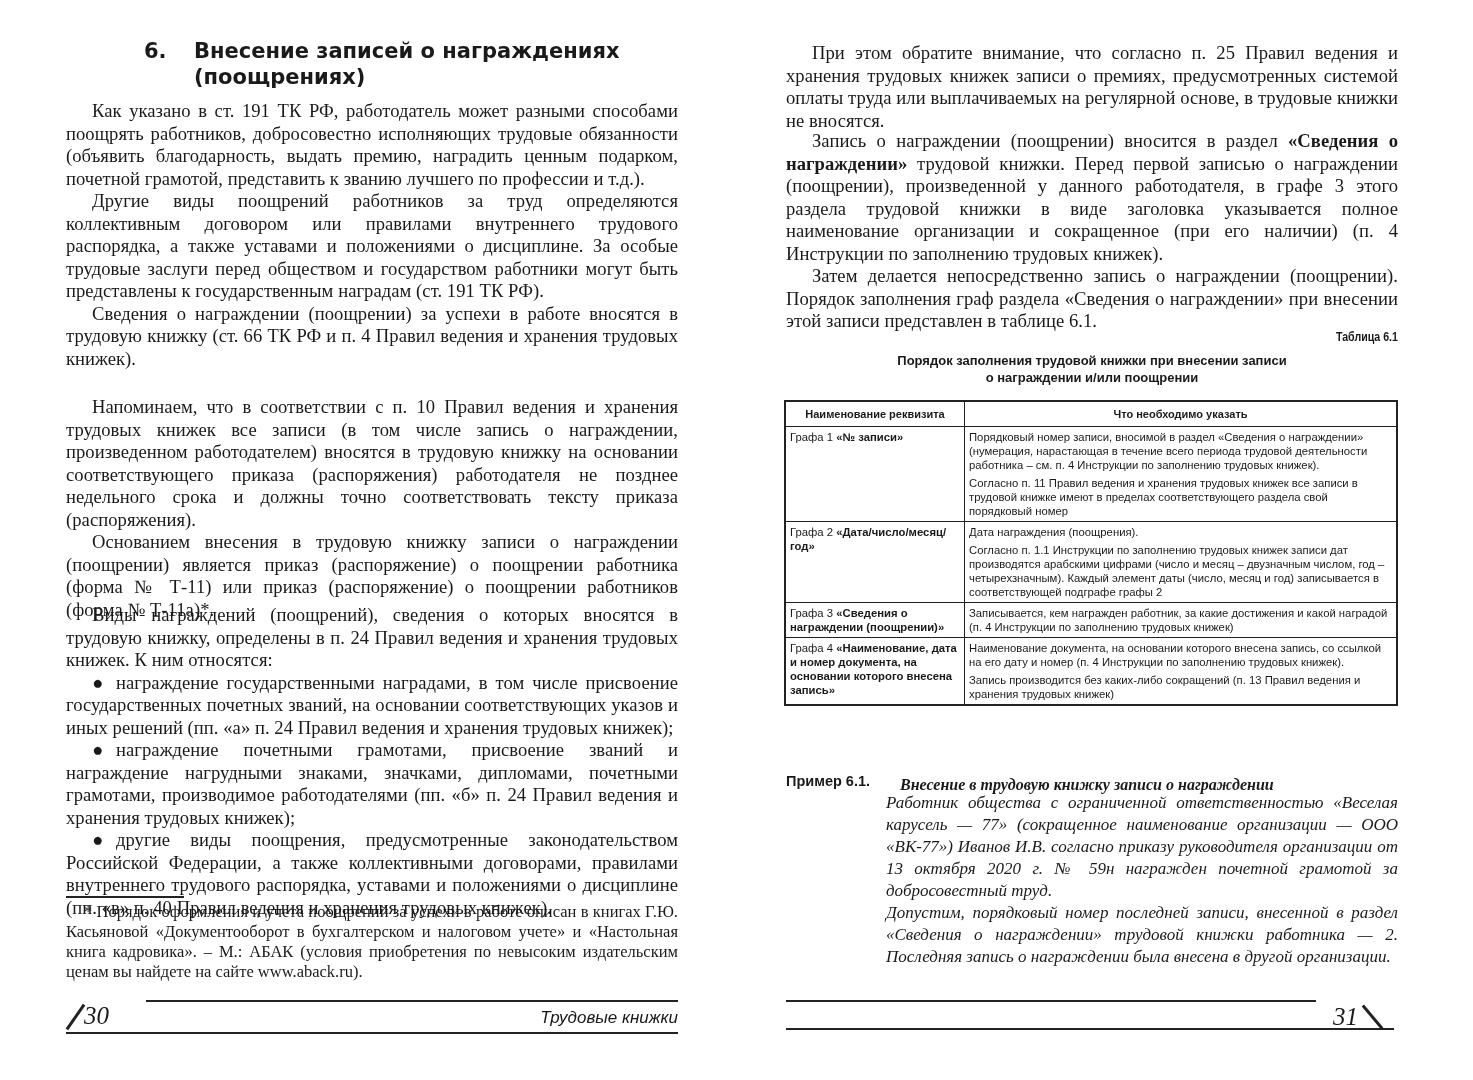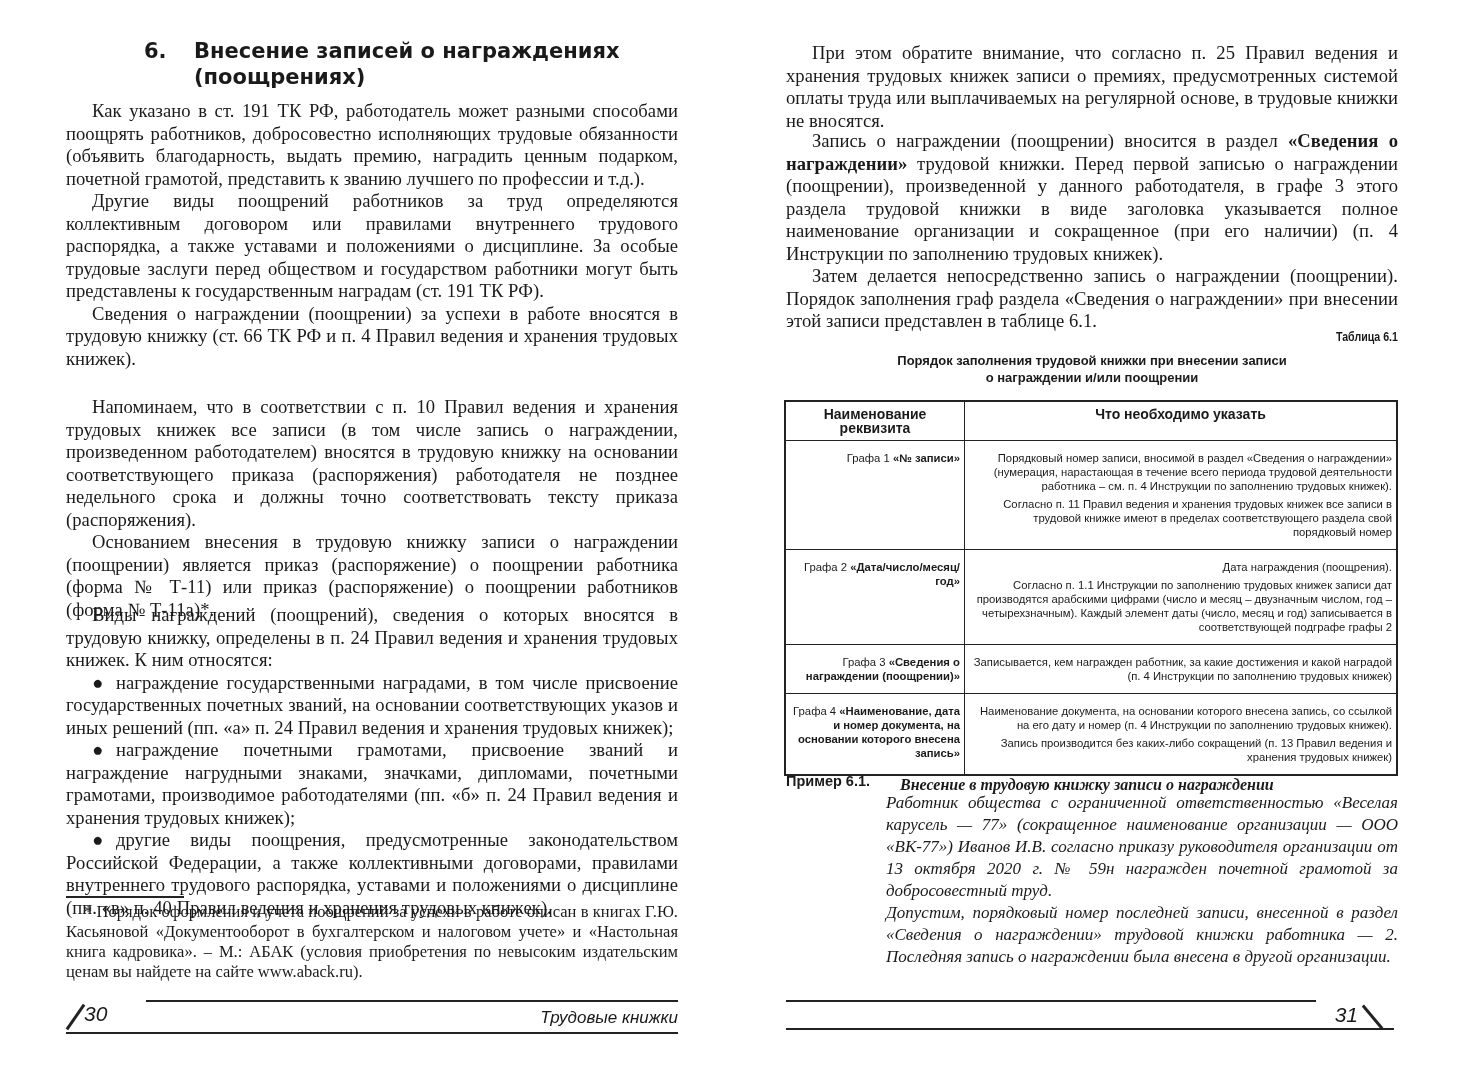--- a/index.html
+++ b/index.html
@@ -22,33 +22,33 @@
     text-indent: 26px; letter-spacing: 0.05px;
   }
   .block { position: absolute; left: 0; width: 612px; }
   .bullet-item { text-indent: 26px; }
   .bullet-item .dot { display: inline-block; width: 24px; text-indent: 0; }
   .fn-rule { position: absolute; left: 0; width: 118px; height: 0; border-top: 2px solid #222; }
   .footnote { font-size: 16.5px; line-height: 20px; text-align: justify; margin: 0; text-indent: 18px; }
 
   .footer-top { position: absolute; height: 0; border-top: 2px solid #222; }
   .footer-bottom { position: absolute; height: 0; border-top: 2.5px solid #222; }
-  .page-num { position: absolute; font-family: Liberation Sans, sans-serif; font-style: italic; font-size: 21px; }
+  .page-num { position: absolute; font-family: Liberation Serif, serif; font-style: italic; font-size: 25px; }
   .running-title { position: absolute; font-family: "Liberation Sans", sans-serif; font-style: italic; font-size: 17px; }
   .slash { position: absolute; width: 3px; height: 30px; background: #222; }
 
   .table-label { position: absolute; right: 0; top: 330px; font-family: "Liberation Sans", sans-serif; font-weight: bold; font-size: 12.5px; transform: scaleX(0.85); transform-origin: right; }
   .table-title { position: absolute; left: 0; width: 612px; top: 352px; text-align: center; font-family: "Liberation Sans", sans-serif; font-weight: bold; font-size: 13px; line-height: 17px; }
   table.req {
     position: absolute; top: 400px; left: -2px; width: 614px; border-collapse: collapse;
     font-family: "Liberation Sans", sans-serif; font-size: 11.3px; line-height: 14px;
     border: 2.5px solid #222;
   }
-  table.req th, table.req td { border: 1.5px solid #222; vertical-align: top; padding: 10px 4px; text-align: right; }
-  table.req th { font-weight: bold; text-align: center; font-size: 14px; padding: 5px 4px; }
+  table.req th, table.req td { border: 1.5px solid #222; vertical-align: top; padding: 3px 4px; text-align: left; }
+  table.req th { font-weight: bold; text-align: center; font-size: 11px; padding: 5px 4px; }
   table.req td.c1 { width: 170px; }
   table.req td.c1 b { font-weight: bold; }
   table.req td p { margin: 0 0 4px 0; }
   table.req td p:last-child { margin-bottom: 0; }
 
   .example { position: absolute; left: 0; top: 770px; width: 612px; }
   .example .label { position: absolute; left: 0; top: 0; font-family: "Liberation Sans", sans-serif; font-weight: bold; font-size: 14.5px; line-height: 22px; }
   .example .ex-title { position: absolute; left: 114px; top: 4px; font-style: italic; font-weight: bold; font-size: 16px; line-height: 22px; }
   .example .ex-body { position: absolute; left: 100px; top: 22px; width: 512px; font-style: italic; font-size: 17px; line-height: 22px; text-align: justify; margin: 0; }
 </style>

